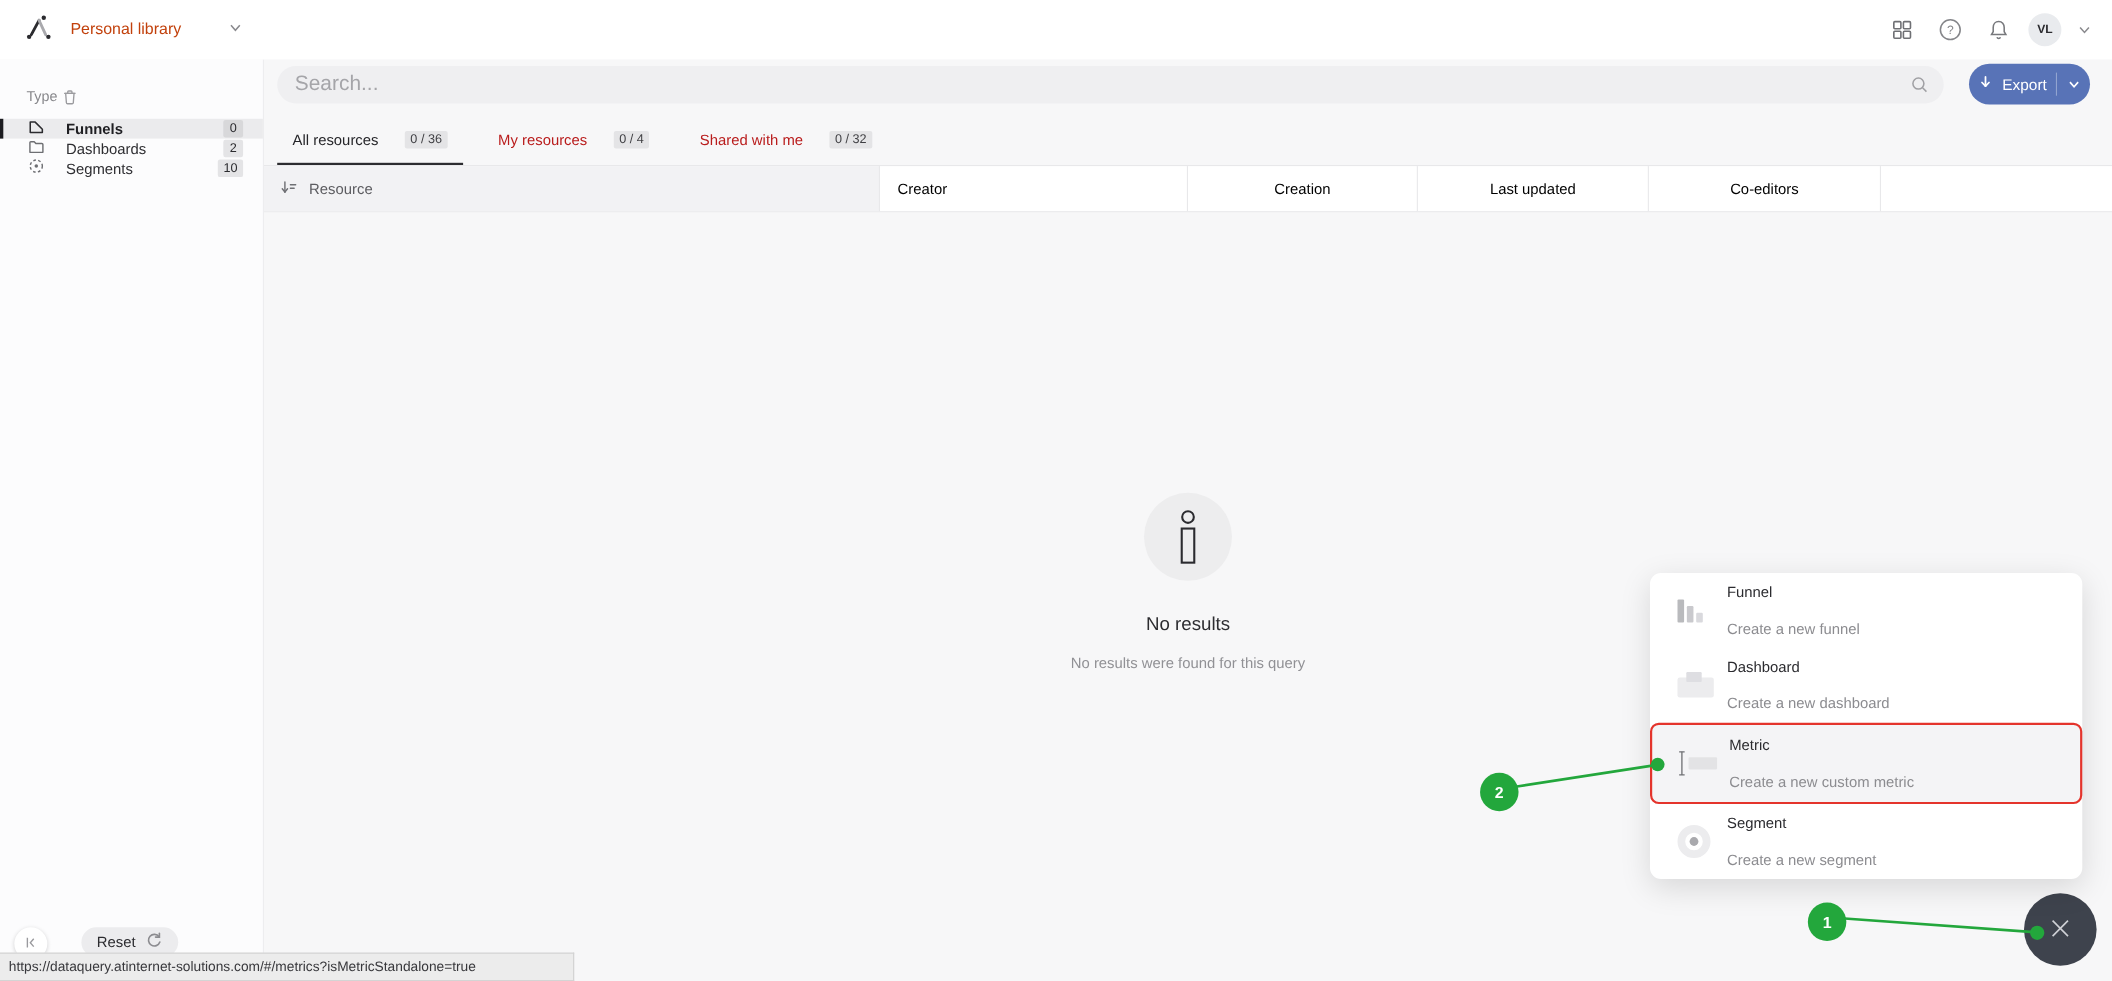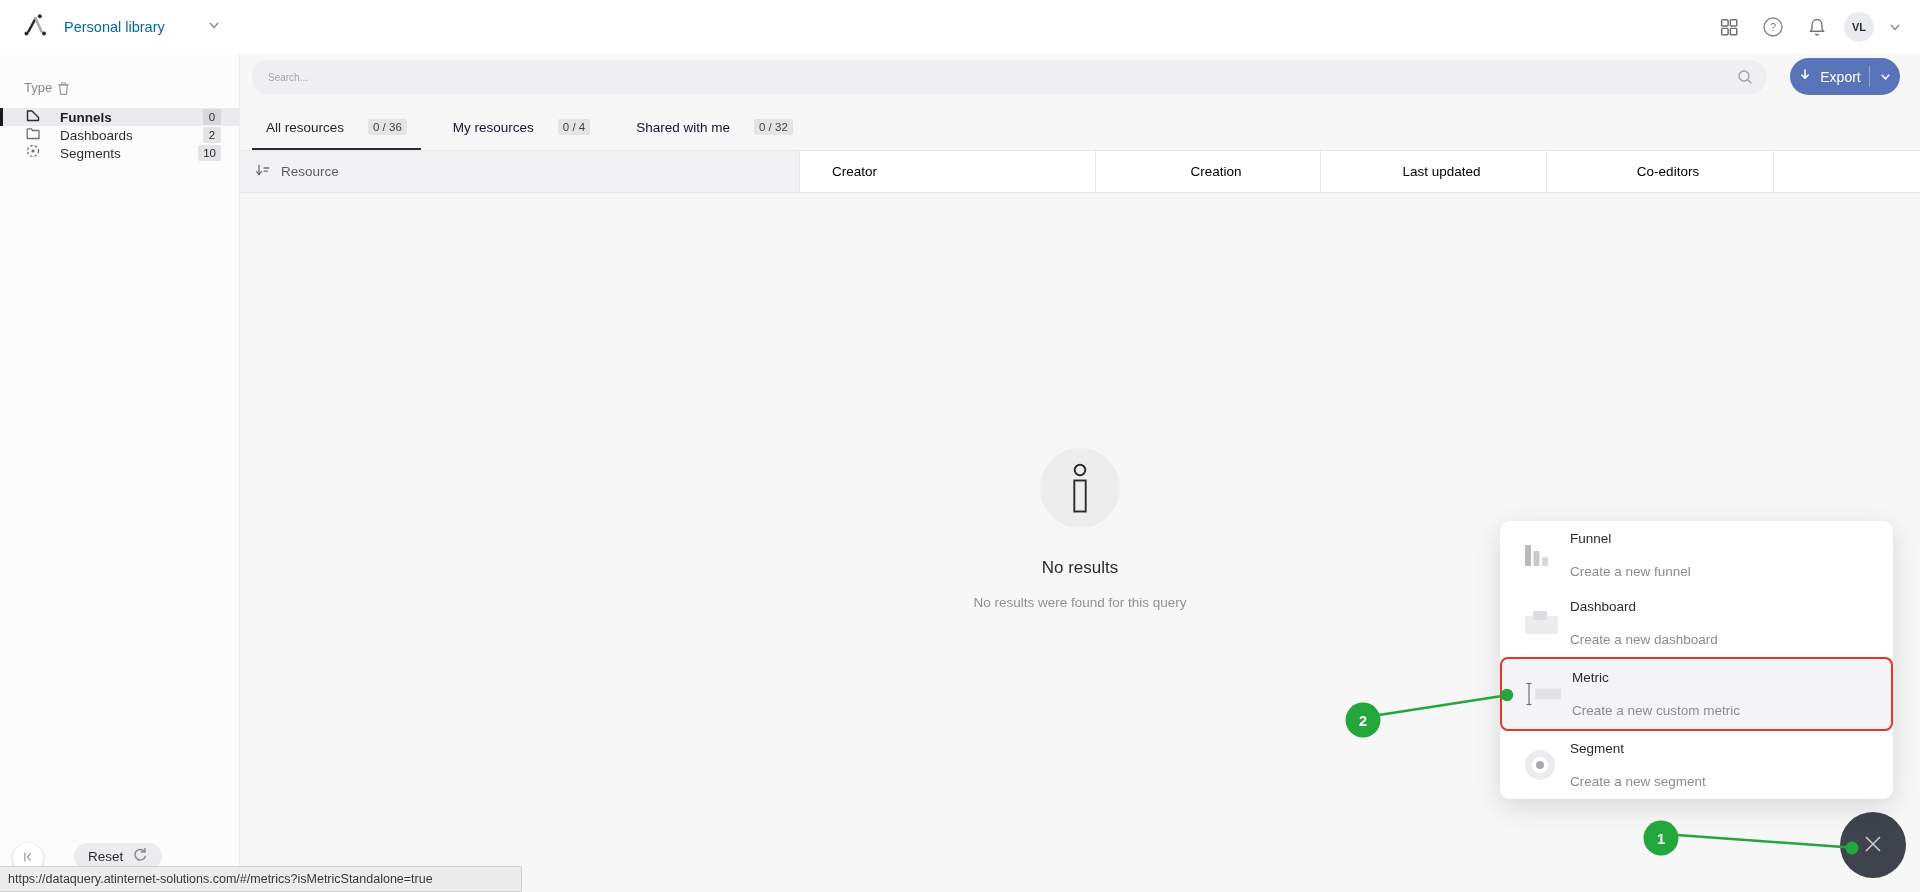--- a/index.html
+++ b/index.html
@@ -2,57 +2,57 @@
 <html><head>
 <meta charset="utf-8">
 <style>
   * { margin:0; padding:0; box-sizing:border-box; }
   html,body { width:1920px; height:892px; font-family:"Liberation Sans", sans-serif; }
   .screen { position:relative; width:1920px; height:892px; background:#f7f7f8; overflow:hidden; }
 
   
   .topbar { position:absolute; left:0; top:0; width:1920px; height:54px; background:#ffffff; display:flex; align-items:center; justify-content:space-between; z-index:10; }
   .topbar-left { display:flex; align-items:center; gap:14px; padding-left:22px; }
-  .workspace-title { font-size:14.5px; color:#0369a1; }
+  .workspace-title { font-size:14.5px; color:#c2410c; }
   .topbar-left .caret { margin-left:28px; }
   .topbar-right { display:flex; align-items:center; gap:10px; padding-right:14px; }
   .icon-btn { width:34px; height:34px; display:flex; align-items:center; justify-content:center; border:none; background:transparent; cursor:pointer; }
   .avatar { width:30px; height:30px; border-radius:50%; background:#e9ebee; display:flex; align-items:center; justify-content:center; font-size:11px; font-weight:bold; color:#2b2b2f; }
 
   
   .sidebar { position:absolute; left:0; top:54px; width:240px; height:838px; background:#fcfcfd; border-right:1px solid #ededef; z-index:5; }
   .type-row { display:flex; align-items:center; justify-content:flex-start; padding:22px 16px 10px 24px; }
   .type-label { font-size:13px; color:#87878b; }
   .nav-item { position:relative; height:18px; display:flex; align-items:center; padding-left:24px; padding-right:18px; cursor:pointer; }
   .nav-item .nav-label { margin-left:18px; font-size:13.5px; color:#2e2e32; flex:1; }
   .nav-item.selected { background:#ebebed; }
   .nav-item.selected::before { content:""; position:absolute; left:0; top:0; bottom:0; width:3px; background:#1b1b1f; }
   .nav-item.selected .nav-label { font-weight:bold; color:#1f1f23; }
   .count-badge { font-size:11.5px; color:#2b2b2f; background:#e4e4e6; border-radius:2px; padding:2px 5px; min-width:18px; text-align:center; }
   .nav-item.selected .count-badge { background:#d8d8da; }
 
   
-  .search-input { position:absolute; left:252px; top:60px; width:1515px; height:34px; border:none; border-radius:17px; background:#efeff1; padding:0 44px 0 16px; font-size:10px; color:#3c3c40; font-family:"Liberation Sans", sans-serif; outline:none; }
+  .search-input { position:absolute; left:252px; top:60px; width:1515px; height:34px; border:none; border-radius:17px; background:#efeff1; padding:0 44px 0 16px; font-size:19px; color:#3c3c40; font-family:"Liberation Sans", sans-serif; outline:none; }
   .search-input::placeholder { color:#a5a5a9; }
   .search-glass { position:absolute; left:1736px; top:68px; pointer-events:none; }
   .export-btn { position:absolute; left:1790px; top:58px; width:110px; height:37px; border:none; border-radius:18.5px; background:#5873b7; color:#ffffff; display:flex; align-items:center; cursor:pointer; }
   .export-main { flex:1; display:flex; align-items:center; justify-content:center; gap:8px; font-size:14px; color:#ffffff; }
   .export-divider { width:1px; height:21px; background:rgba(255,255,255,0.35); }
   .export-caret { width:30px; display:flex; align-items:center; justify-content:center; }
 
   
   .tabs { position:absolute; left:252px; top:106px; height:44px; display:flex; gap:18px; }
   .tab { display:inline-flex; align-items:center; gap:24px; padding:0 14px; cursor:pointer; border-bottom:2px solid transparent; }
-  .tab-label { font-size:13.5px; color:#0f172a; }
+  .tab-label { font-size:13.5px; color:#b91c1c; }
   .tab.active { border-bottom-color:#2c2c30; }
   .tab.active .tab-label { color:#26262a; }
   .tab .count-badge { color:#3f3f43; }
 
   
-  .table-header { position:absolute; left:240px; top:150px; width:1680px; height:43px; display:flex; background:#ffffff; border-top:1px solid #e8e8ea; border-bottom:1px solid #e8e8ea;gap:16px; }
+  .table-header { position:absolute; left:240px; top:150px; width:1680px; height:43px; display:flex; background:#ffffff; border-top:1px solid #e8e8ea; border-bottom:1px solid #e8e8ea; }
   .th { display:flex; align-items:center; font-size:13.5px; color:#000000; border-right:1px solid #e8e8ea; }
   .th.resource { width:560px; background:#f2f2f4; padding-left:14px; gap:10px; color:#5c5c60; }
   .th.creator { width:280px; padding-left:16px; }
   .th.creation { width:209px; justify-content:center; }
   .th.updated { width:210px; justify-content:center; }
   .th.coeditors { width:211px; justify-content:center; }
   .th.spacer { flex:1; border-right:none; }
 
   
   .empty-state { position:absolute; left:880px; top:448px; width:400px; text-align:center; }

